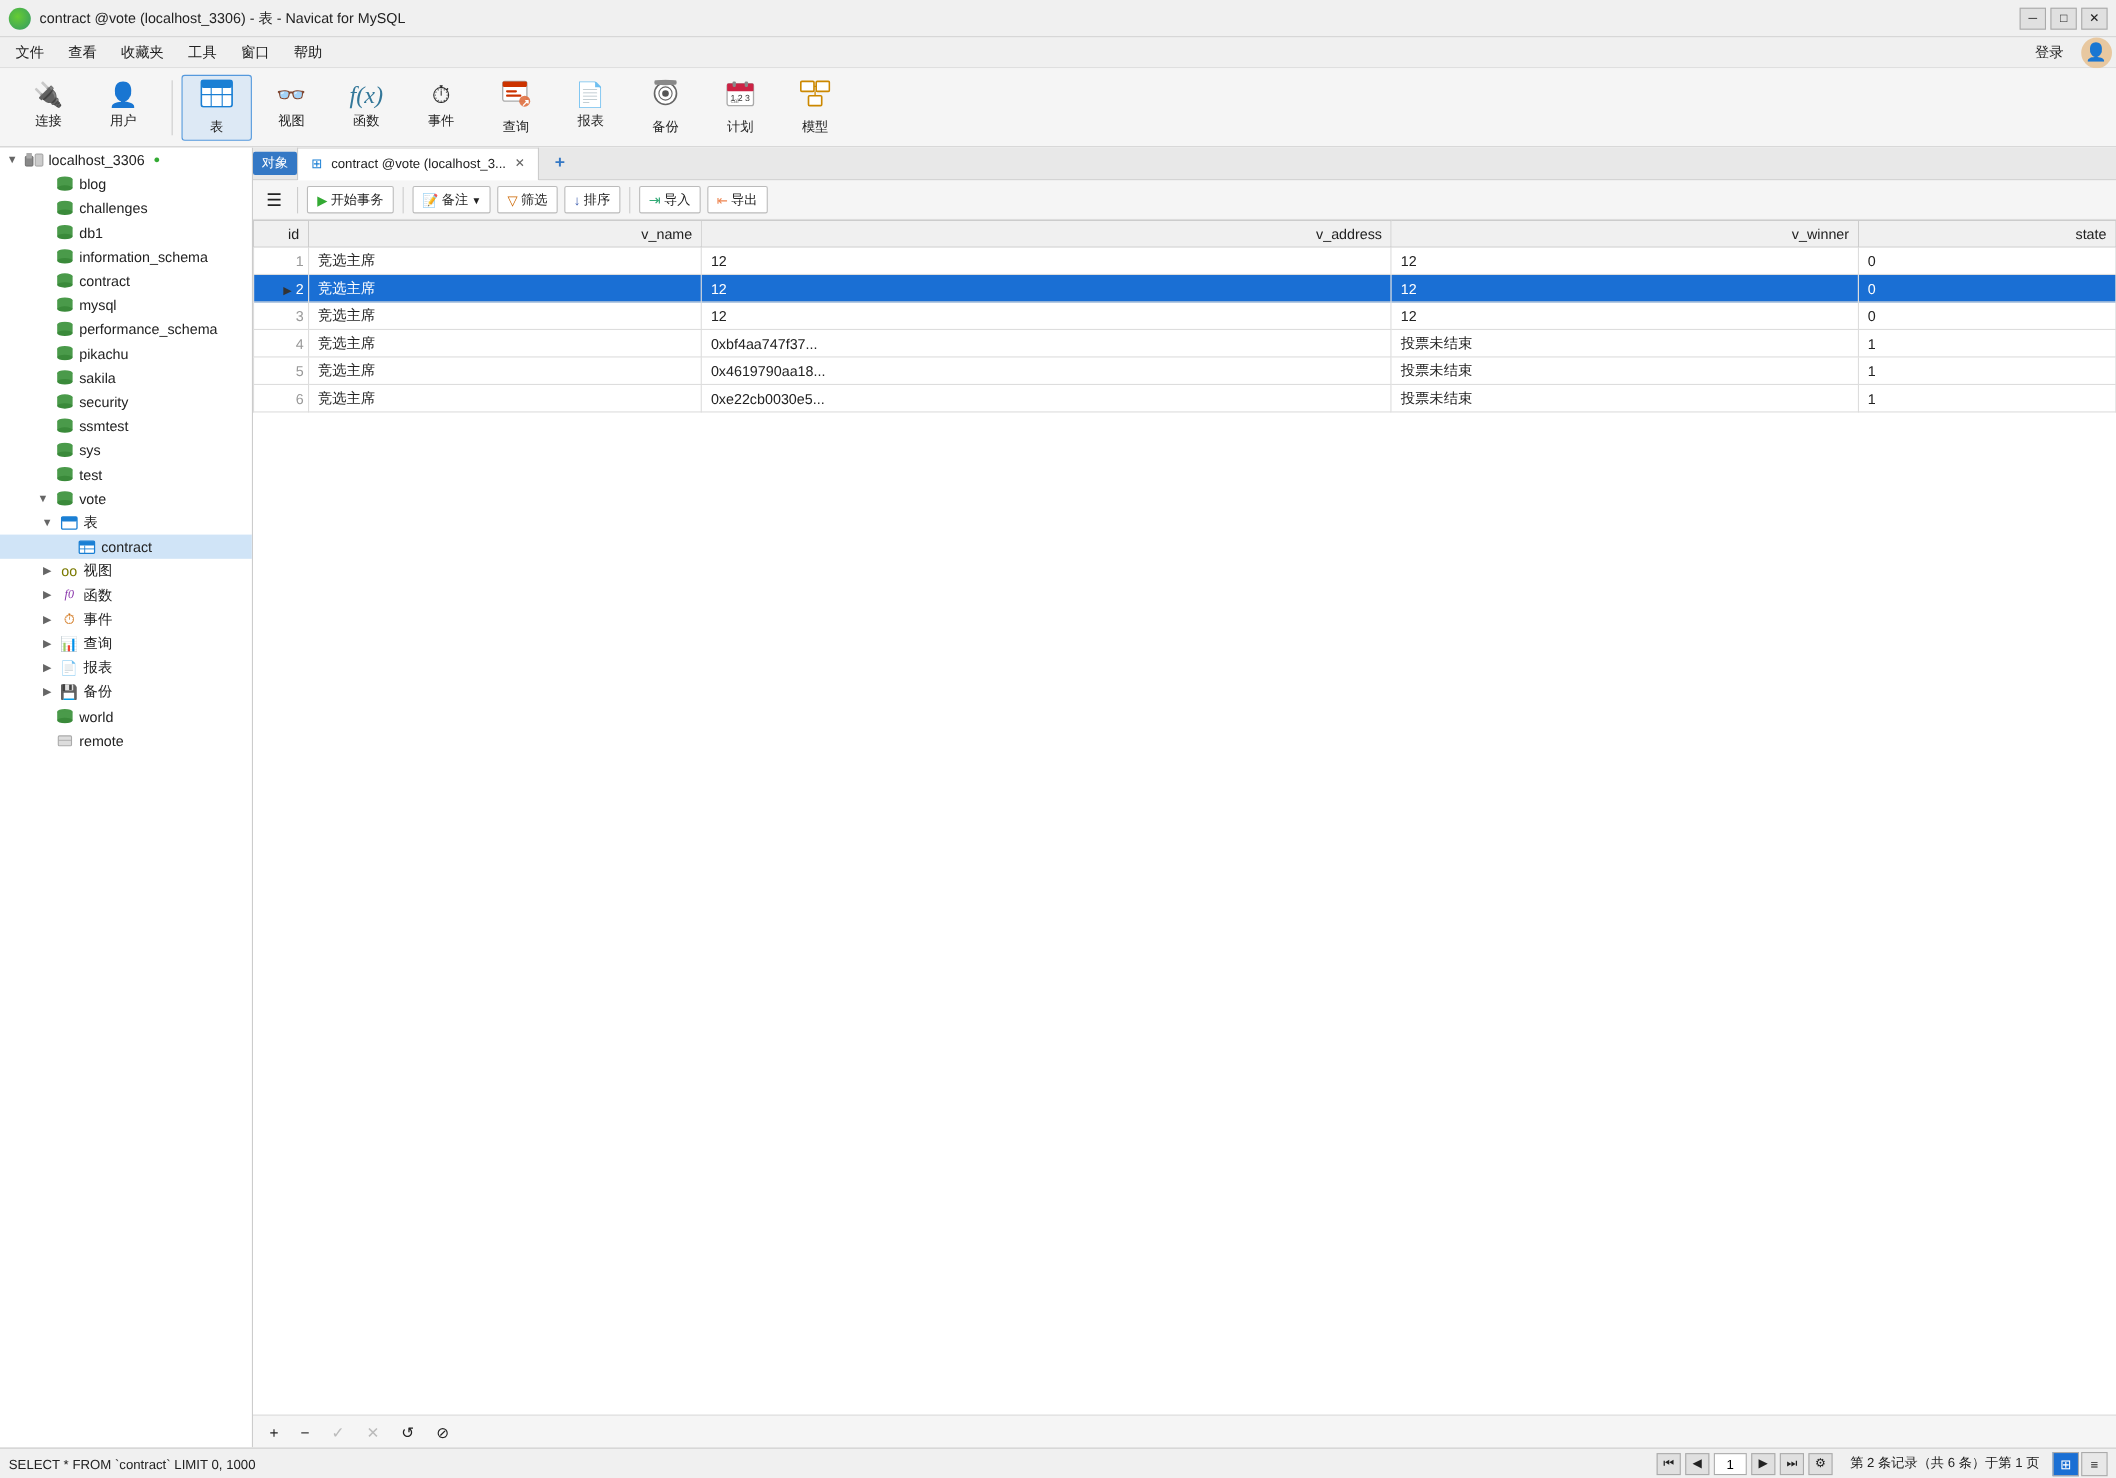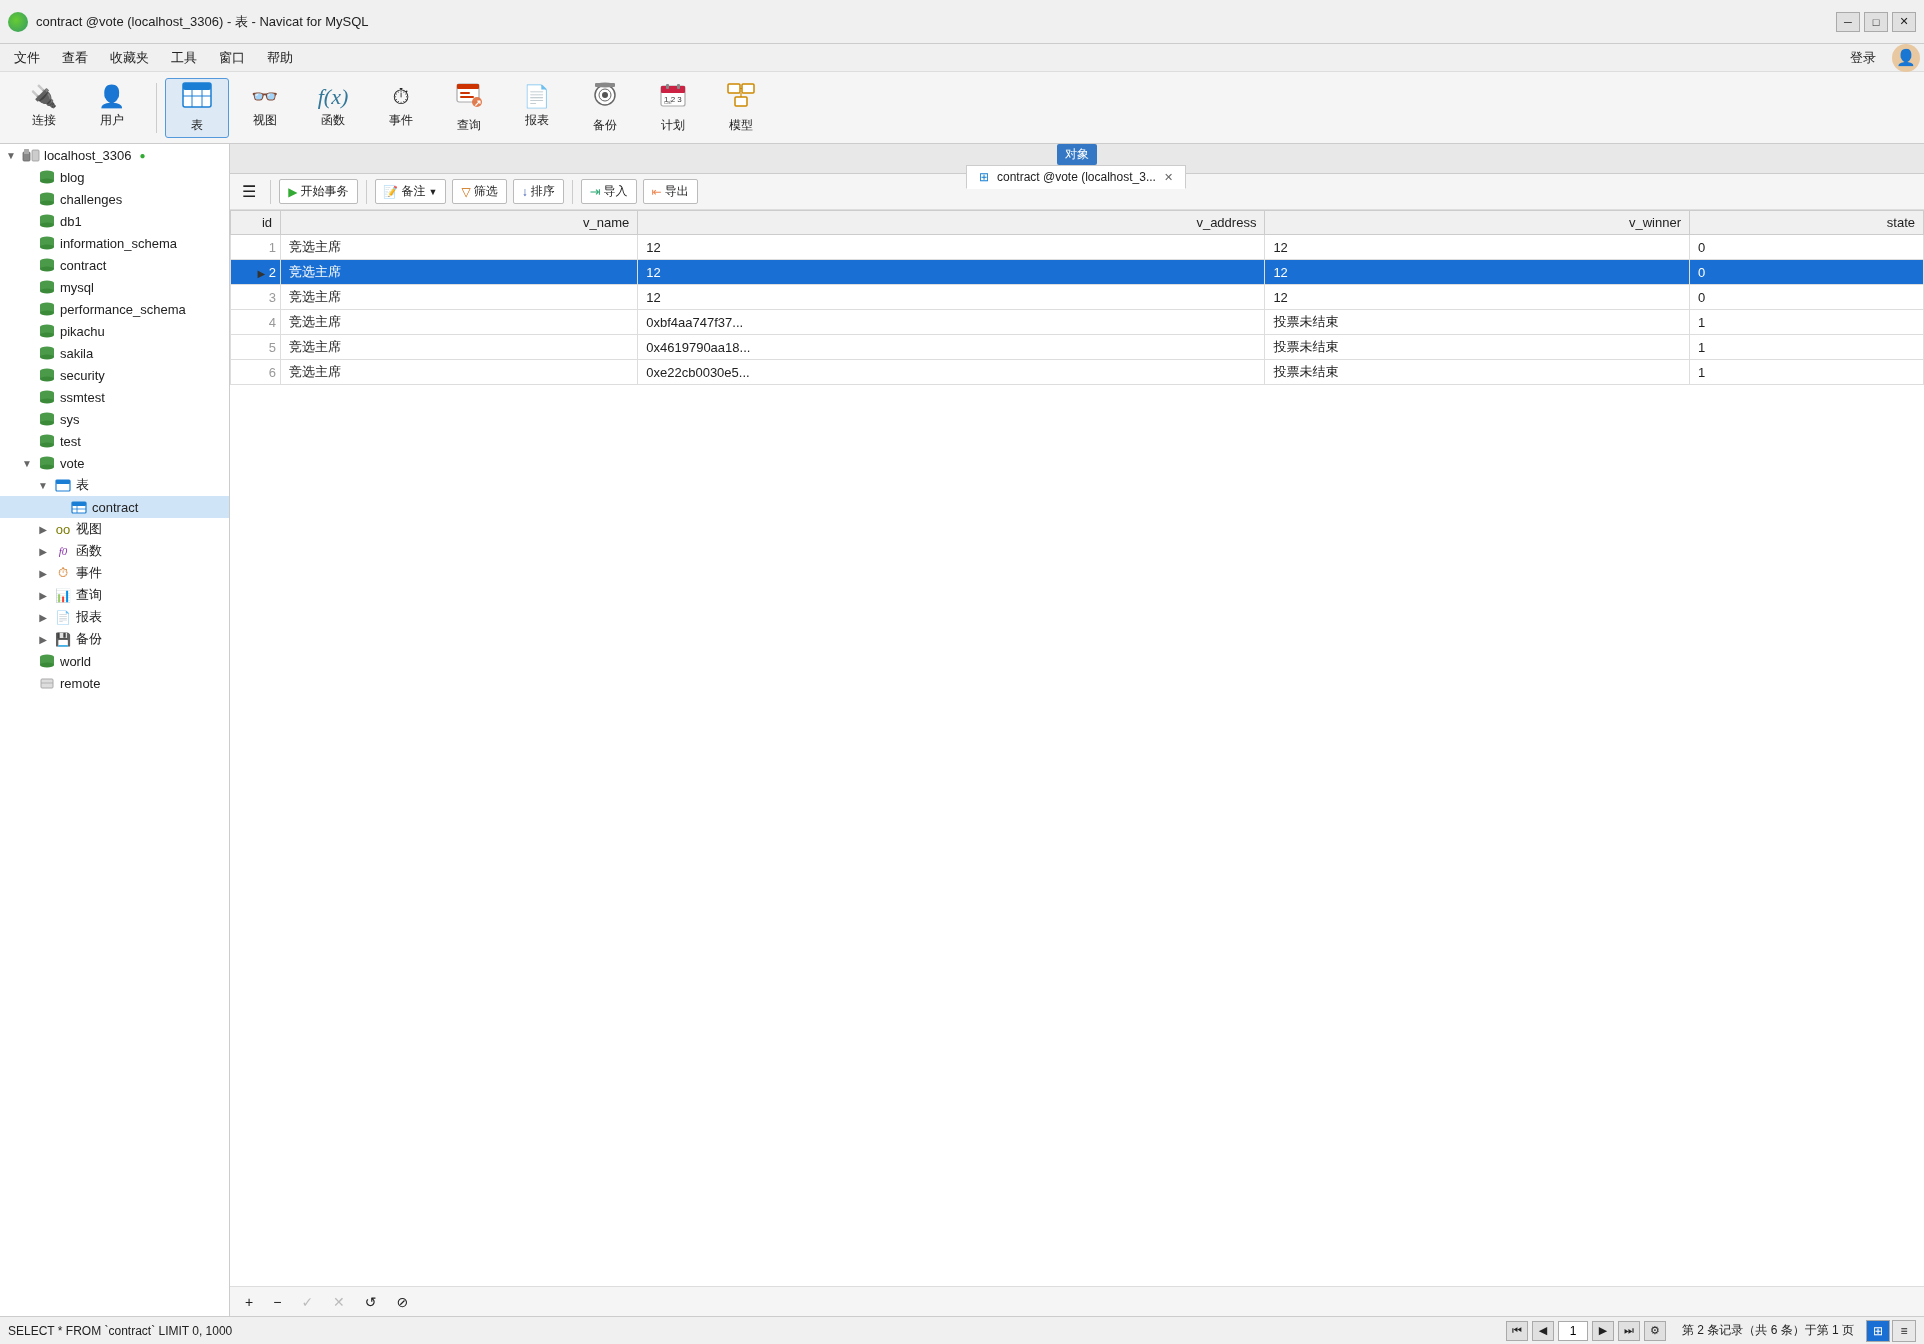--- a/index.html
+++ b/index.html
@@ -1,19 +1,19 @@
 <!DOCTYPE html>
 <html><head>
   <meta charset="utf-8">
   <style>
     * { box-sizing: border-box; margin: 0; padding: 0; }
     body { font-family: "Microsoft YaHei", SimSun, sans-serif; font-size: 13px; background: #f0f0f0; color: #222; height: 100vh; display: flex; flex-direction: column; overflow: hidden; }
 
     
-    .title-bar { background: #f0f0f0; height: 44px; display: flex; align-items: center; justify-content: space-between; padding: 0 8px; border-bottom: 1px solid #ccc; }
+    .title-bar { background: #f0f0f0; height: 34px; display: flex; align-items: center; justify-content: space-between; padding: 0 8px; border-bottom: 1px solid #ccc; }
     .title-bar-left { display: flex; align-items: center; gap: 8px; }
     .title-bar-icon { width: 20px; height: 20px; background: radial-gradient(circle at 40% 40%, #6c3, #396); border-radius: 50%; }
     .title-bar-controls { display: flex; gap: 4px; }
     .title-btn { width: 24px; height: 20px; background: #e0e0e0; border: 1px solid #aaa; cursor: pointer; display: flex; align-items: center; justify-content: center; font-size: 11px; }
 
     
     .menu-bar { background: #f0f0f0; height: 28px; display: flex; align-items: center; padding: 0 4px; border-bottom: 1px solid #ddd; gap: 2px; }
     .menu-item { padding: 2px 10px; cursor: pointer; font-size: 13px; }
     .menu-bar-login { margin-left: auto; padding: 2px 10px; cursor: pointer; }
 
@@ -27,29 +27,29 @@
     
     .main { display: flex; flex: 1; overflow: hidden; }
 
     
     .sidebar { width: 230px; min-width: 180px; background: #fff; border-right: 1px solid #ccc; overflow-y: auto; display: flex; flex-direction: column; }
     .tree-item { display: flex; align-items: center; gap: 4px; padding: 2px 4px; cursor: pointer; white-space: nowrap; }
     .tree-item.selected { background: #d0e4f7; }
     .tree-arrow { width: 14px; font-size: 10px; color: #666; display: flex; align-items: center; justify-content: center; }
     .tree-icon { width: 18px; height: 18px; display: flex; align-items: center; justify-content: center; font-size: 14px; }
     .tree-label { font-size: 13px; }
-    .indent1 { padding-left: 20px; }
+    .indent1 { padding-left: 32px; }
     .indent2 { padding-left: 36px; }
     .indent3 { padding-left: 52px; }
 
     
     .content { flex: 1; display: flex; flex-direction: column; overflow: hidden; background: #fff; }
 
     
-    .tab-bar { display: flex; align-items: center; background: #e8e8e8; border-bottom: 1px solid #ccc; height: 30px; flex-direction: column; }
+    .tab-bar { display: flex; align-items: center; background: #e8e8e8; border-bottom: 1px solid #ccc; height: 30px; }
     .tab { display: flex; align-items: center; gap: 4px; padding: 4px 12px; border: 1px solid #ccc; border-bottom: none; background: #fff; cursor: pointer; font-size: 12px; height: 30px; margin-right: 2px; }
     .tab.active-tab { background: #fff; border-bottom: 1px solid #fff; z-index: 1; }
     .tab-obj { background: #3478c5; color: #fff; border-radius: 2px; padding: 2px 8px; font-size: 12px; border: none; }
     .tab-close { margin-left: 4px; font-size: 11px; color: #666; cursor: pointer; }
     .tab-add { margin-left: 4px; padding: 2px 8px; cursor: pointer; color: #3478c5; font-size: 16px; font-weight: bold; background: none; border: none; }
 
     
     .content-toolbar { display: flex; align-items: center; padding: 4px 6px; background: #f5f5f5; border-bottom: 1px solid #ddd; gap: 6px; height: 36px; }
     .ct-btn { display: flex; align-items: center; gap: 3px; padding: 3px 8px; border: 1px solid #bbb; background: #fff; border-radius: 2px; cursor: pointer; font-size: 12px; }
     .ct-separator { width: 1px; height: 24px; background: #ccc; margin: 0 2px; }

